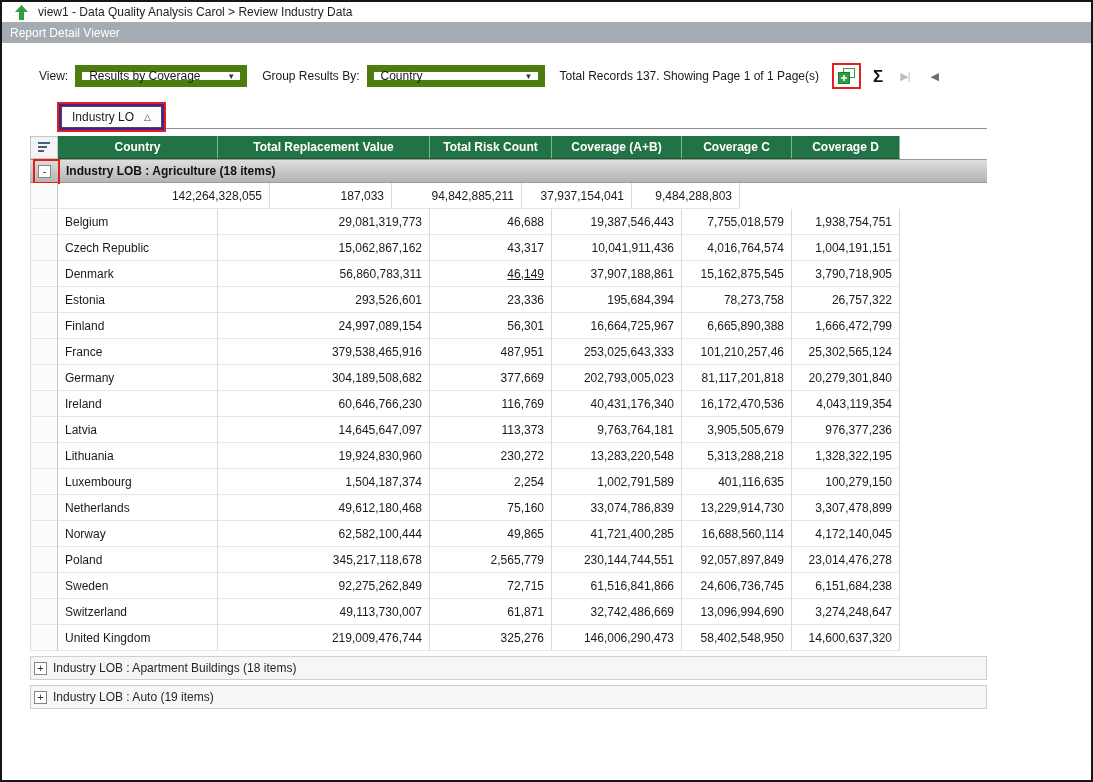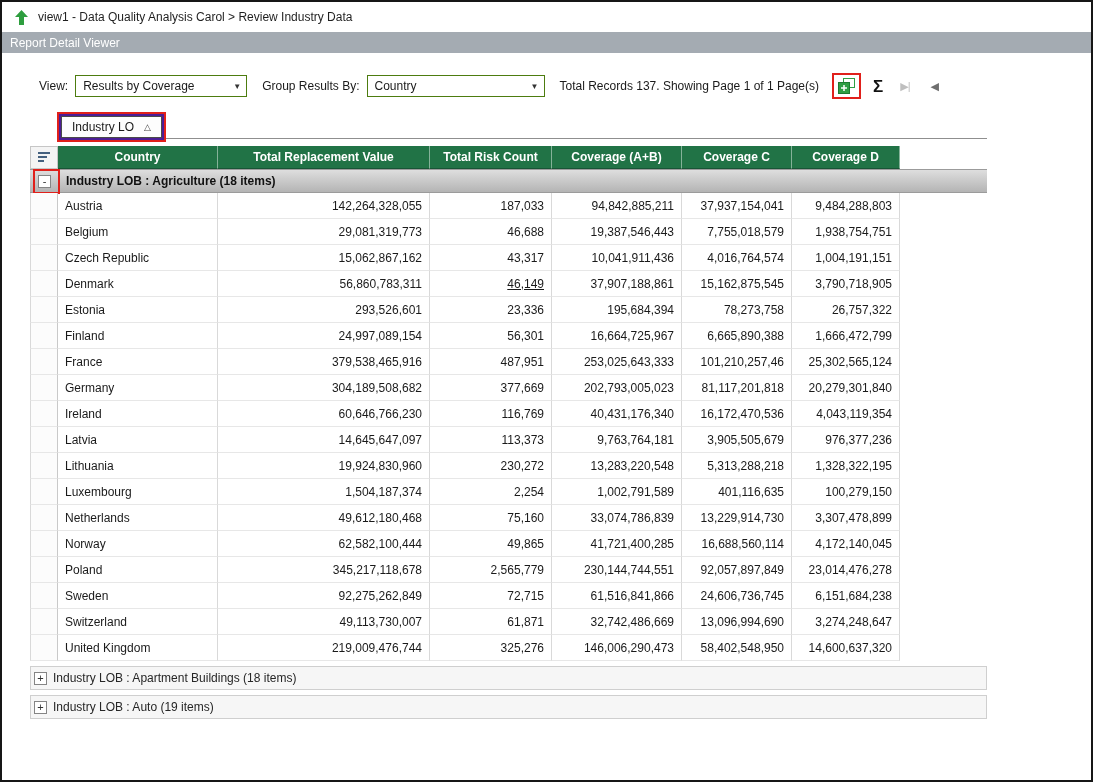--- a/index.html
+++ b/index.html
@@ -1,29 +1,29 @@
 <!DOCTYPE html>
 <html style="--header-green: #217346; --annotation-red: #e0201b; --title-bar-gray: #a4abb2; --arrow-green: #2e9e3f;"><head>
 <meta charset="utf-8">
 <style>
   * { margin:0; padding:0; box-sizing:border-box; }
   html,body { background:#fff; }
   body { font-family:"Liberation Sans", sans-serif; }
 
   .window { width:1093px; height:782px; border:2px solid #161616; background:#fff; overflow:hidden; position:relative; }
 
-  .top-strip { height:30px; display:flex; align-items:center; gap:10px; padding-left:13px; background:#fff; }
+  .top-strip { height:20px; display:flex; align-items:center; gap:10px; padding-left:13px; background:#fff; }
   .up-arrow { display:inline-flex; }
   .breadcrumb-text { font-size:12px; color:#1f1f1f; }
 
   .title-bar { height:21px; background:var(--title-bar-gray,#a4abb2); color:#fff; font-size:12px;
                display:flex; align-items:center; padding-left:8px; }
 
   .toolbar { display:flex; align-items:center; gap:7px; padding:20px 0 0 37px; font-size:12px; color:#1a1a1a; }
-  .select { height:22px; border:1px solid #4d7c0f; background:#fff; display:flex; align-items:center;
+  .select { height:22px; border:7px solid #4d7c0f; background:#fff; display:flex; align-items:center;
             justify-content:space-between; padding:0 5px 0 7px; }
   .view-select { width:172px; margin-right:8px; }
   .group-select { width:178px; }
   .dd-arrow { font-size:8px; color:#333; }
   .records-text { margin-left:8px; }
 
   .red-box { border:2px solid var(--annotation-red,#e0201b); }
   .icon-annotation { display:inline-flex; padding:3px 4px; margin-left:6px; background:#fff; }
   .export-btn { display:inline-flex; }
   .sigma { font-size:17px; font-weight:bold; color:#111; margin-left:5px; line-height:1; }
@@ -132,21 +132,20 @@
           <div class="hcell" style="width: 108px;">Coverage D</div>
         </div>
         <div class="group-row expanded">
           <span class="red-box expander-annotation">
             <span class="expander">-</span>
           </span>
           <span class="group-label">Industry LOB : Agriculture (18 items)</span>
         </div>
         <div class="data-row">
           <div class="cell indicator-cell" style="width: 28px;"></div>
-          <div class="cell country-cell" style="width: 160px;">Austria</div>
           <div class="cell num-cell" style="width: 212px;">142,264,328,055</div>
           <div class="cell num-cell" style="width: 122px;">187,033</div>
           <div class="cell num-cell" style="width: 130px;">94,842,885,211</div>
           <div class="cell num-cell" style="width: 110px;">37,937,154,041</div>
           <div class="cell num-cell" style="width: 108px;">9,484,288,803</div>
         </div>
         <div class="data-row">
           <div class="cell indicator-cell" style="width: 28px;"></div>
           <div class="cell country-cell" style="width: 160px;">Belgium</div>
           <div class="cell num-cell" style="width: 212px;">29,081,319,773</div>

